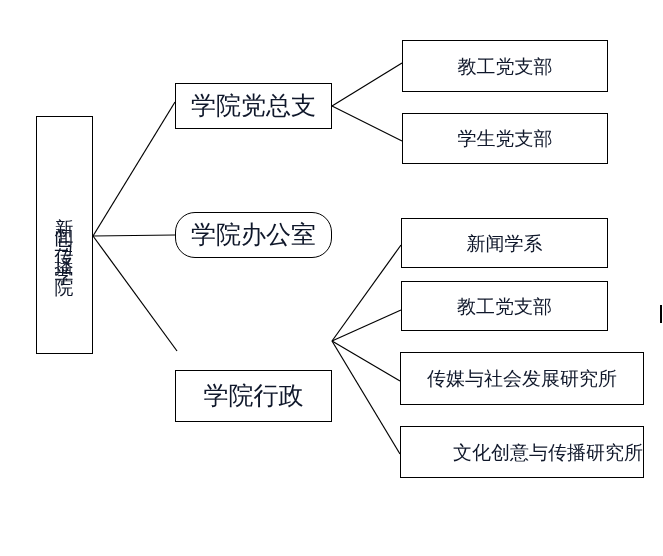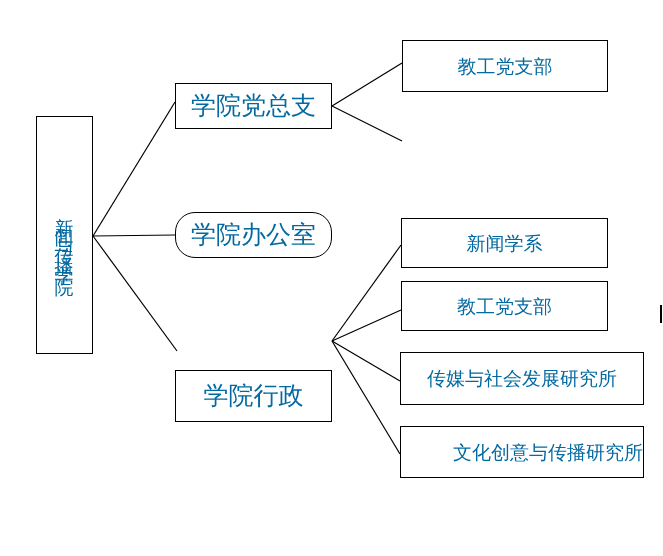--- a/index.html
+++ b/index.html
@@ -27,21 +27,21 @@
   }
   .node {
     position: absolute;
     box-sizing: border-box;
     border: 1px solid #000000;
     background: #ffffff;
     display: flex;
     align-items: center;
     justify-content: center;
     text-align: center;
-    color: #0369a1;
+    color: #0f172a;
     font-family: "DejaVu Serif", "Liberation Serif", serif;
     line-height: 1.1;
   }
   .node-root {
     left: 36px;
     top: 116px;
     width: 57px;
     height: 238px;
     font-size: 19px;
     letter-spacing: 0;
@@ -112,20 +112,23 @@
   </div>
 
   <div class="node node-l2 n-admin">
     <span>学院行政</span>
   </div>
 
   <div class="node node-l3 n-staff-branch">
     <span>教工党支部</span>
   </div>
 
+  <div class="node node-l3 n-student-branch">
+    <span>学生党支部</span>
+  </div>
 
   <div class="node node-l3 n-journalism">
     <span>新闻学系</span>
   </div>
 
   <div class="node node-l3 n-communication">
     <span>教工党支部</span>
   </div>
 
   <div class="node node-l3 n-media-inst">

